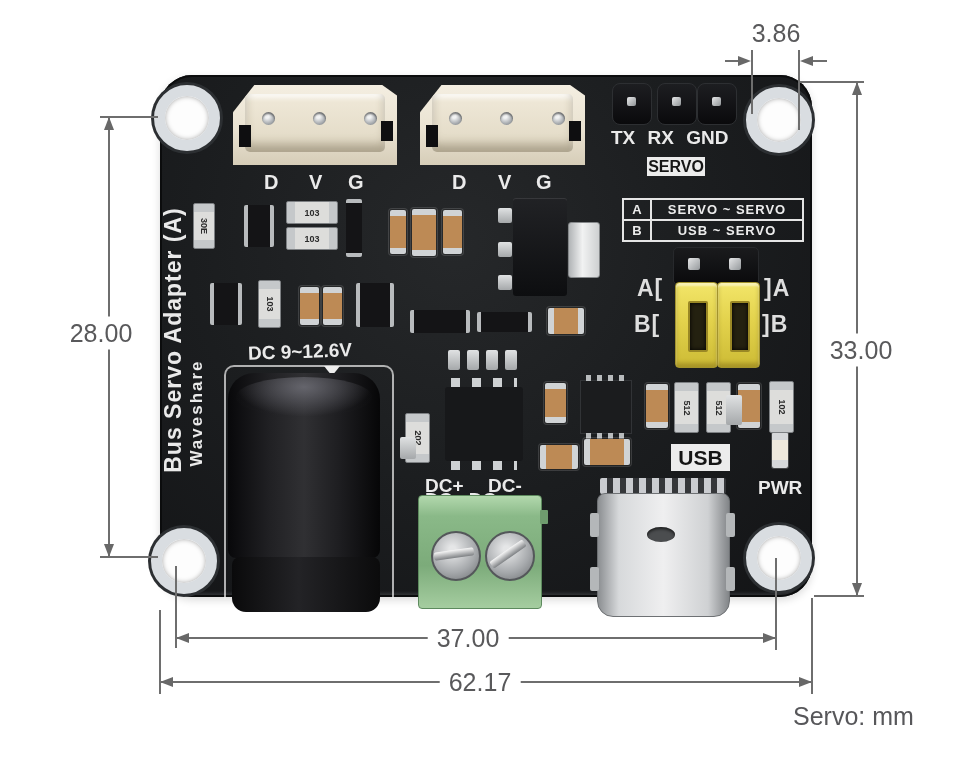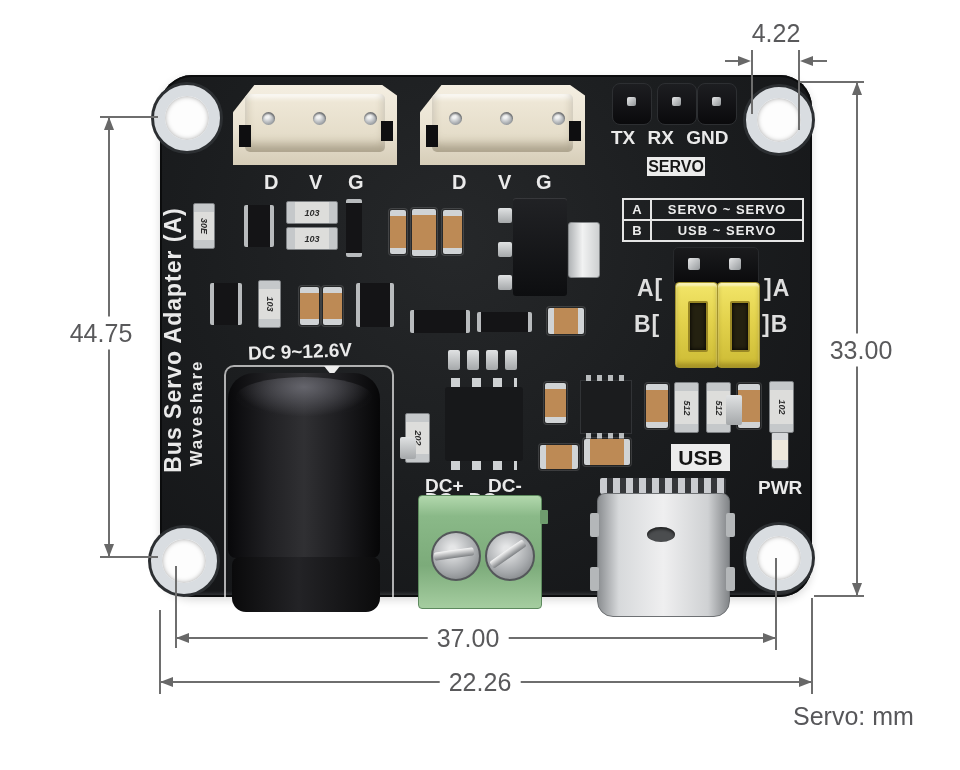--- a/index.html
+++ b/index.html
@@ -74,21 +74,21 @@
         background:repeating-linear-gradient(90deg,#caccd0 0 7px,#35373a 7px 13px);}
   .usb-shell{position:absolute;left:437px;top:418px;width:131px;height:122px;border:1px solid #6e7174;
         border-radius:8px 8px 16px 16px;
         background:linear-gradient(90deg,#8b8e91 0%,#d7d9db 16%,#efeff0 50%,#cfd1d3 84%,#828588 100%);}
   .usb-hole{position:absolute;left:487px;top:452px;width:28px;height:15px;border-radius:50%;
         background:#4b4d4f;box-shadow:inset 0 2px 3px rgba(0,0,0,.6);}
   .usb-tab{position:absolute;width:9px;height:24px;background:#b4b7b9;border-radius:2px;}
   .pwr-led{position:absolute;left:612px;top:357px;width:16px;height:36px;border-radius:2px;
         background:linear-gradient(180deg,#d6d8da 0 8px,#efe9dd 8px 28px,#d6d8da 28px);box-shadow:0 0 0 1px rgba(255,255,255,.2);}
   
-  .cmp{position:absolute;box-sizing:border-box;font-style:italic;}
+  .cmp{position:absolute;box-sizing:border-box;}
   .cmp-cap-v{background:linear-gradient(180deg,#d0d3d5 0 6px,#bd8a55 6px calc(100% - 6px),#d0d3d5 calc(100% - 6px));
         border-radius:2px;box-shadow:0 0 0 1px rgba(0,0,0,.4),0 0 0 2px rgba(255,255,255,.14);}
   .cmp-cap-h{background:linear-gradient(90deg,#d0d3d5 0 6px,#bd8a55 6px calc(100% - 6px),#d0d3d5 calc(100% - 6px));
         border-radius:2px;box-shadow:0 0 0 1px rgba(0,0,0,.4),0 0 0 2px rgba(255,255,255,.14);}
   .cmp-res-v,.cmp-res-h{border:1px solid #7d8083;border-radius:2px;display:flex;align-items:center;
         justify-content:center;overflow:hidden;}
   .cmp-res-v{background:linear-gradient(180deg,#c5c8ca 0 8px,#dddddb 8px calc(100% - 8px),#c5c8ca calc(100% - 8px));}
   .cmp-res-h{background:linear-gradient(90deg,#c5c8ca 0 8px,#dddddb 8px calc(100% - 8px),#c5c8ca calc(100% - 8px));}
   .cmp-res-v .lbl{transform:rotate(90deg);}
   .lbl{font-size:9px;font-weight:bold;color:#2b2b2b;}
@@ -279,45 +279,45 @@
         <div class="cmp cmp-pad" style="left: 240px; top: 362px; width: 16px; height: 22px;"></div>
         <div class="cmp cmp-pad" style="left: 566px; top: 320px; width: 16px; height: 30px;"></div>
       </div>
   </div>
 
   <div class="dln" style="left:108px;top:117px;width:2px;height:440px;"></div>
   <div class="arr arr-up" style="left:104px;top:117px;"></div>
   <div class="arr arr-down" style="left:104px;top:544px;"></div>
   <div class="dln" style="left:100px;top:116px;width:58px;height:2px;"></div>
   <div class="dln" style="left:100px;top:556px;width:58px;height:2px;"></div>
-  <div class="dim-label" style="left:101px;top:333px;">44.75</div>
+  <div class="dim-label" style="left:101px;top:333px;">28.00</div>
 
   <div class="dln" style="left:856px;top:82px;width:2px;height:514px;"></div>
   <div class="arr arr-up" style="left:852px;top:82px;"></div>
   <div class="arr arr-down" style="left:852px;top:583px;"></div>
   <div class="dln" style="left:800px;top:81px;width:64px;height:2px;"></div>
   <div class="dln" style="left:814px;top:595px;width:50px;height:2px;"></div>
   <div class="dim-label" style="left:861px;top:350px;">33.00</div>
 
   <div class="dln" style="left:751px;top:50px;width:2px;height:64px;"></div>
   <div class="dln" style="left:798px;top:50px;width:2px;height:80px;"></div>
   <div class="dln" style="left:725px;top:60px;width:13px;height:2px;"></div>
   <div class="arr arr-right" style="left:738px;top:56px;"></div>
   <div class="arr arr-left" style="left:800px;top:56px;"></div>
   <div class="dln" style="left:813px;top:60px;width:14px;height:2px;"></div>
-  <div class="dim-label" style="left:776px;top:33px;">4.22</div>
+  <div class="dim-label" style="left:776px;top:33px;">3.86</div>
 
   <div class="dln" style="left:176px;top:637px;width:600px;height:2px;"></div>
   <div class="arr arr-left" style="left:176px;top:633px;"></div>
   <div class="arr arr-right" style="left:763px;top:633px;"></div>
   <div class="dln" style="left:175px;top:566px;width:2px;height:82px;"></div>
   <div class="dln" style="left:775px;top:558px;width:2px;height:92px;"></div>
   <div class="dim-label" style="left:468px;top:638px;">37.00</div>
 
   <div class="dln" style="left:160px;top:681px;width:652px;height:2px;"></div>
   <div class="arr arr-left" style="left:160px;top:677px;"></div>
   <div class="arr arr-right" style="left:799px;top:677px;"></div>
   <div class="dln" style="left:159px;top:610px;width:2px;height:84px;"></div>
   <div class="dln" style="left:811px;top:598px;width:2px;height:96px;"></div>
-  <div class="dim-label" style="left:480px;top:682px;">22.26</div>
+  <div class="dim-label" style="left:480px;top:682px;">62.17</div>
 
   <div class="unit-note">Servo: mm</div>
 </div>
 
 </body></html>

